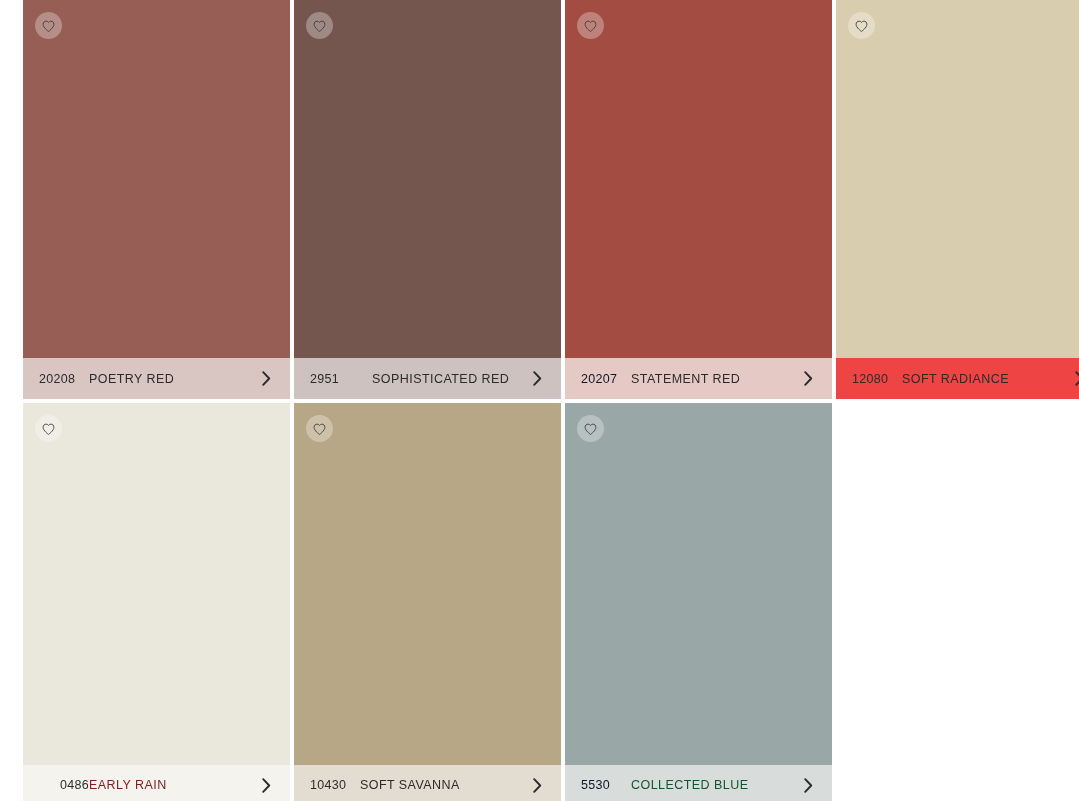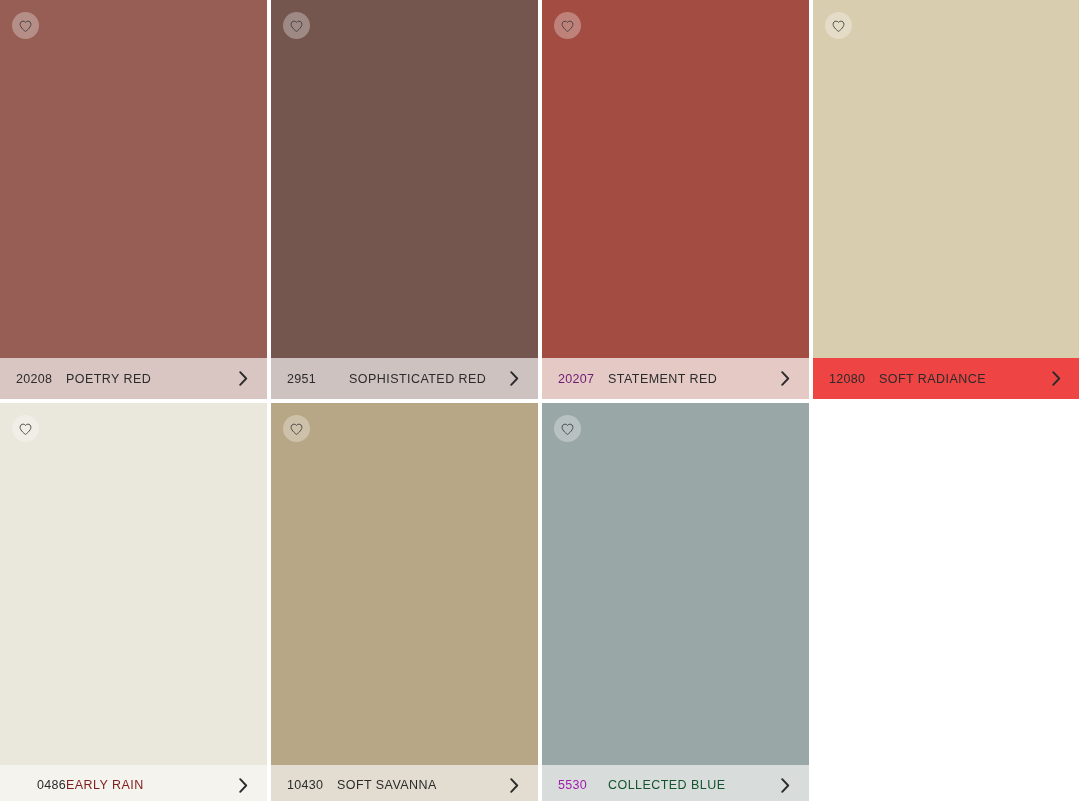--- a/index.html
+++ b/index.html
@@ -13,20 +13,21 @@
   }
   .grid {
     display: grid;
     grid-template-columns: repeat(4, 267px);
     grid-template-rows: 399px 402px;
     column-gap: 4px;
     row-gap: 4px;
     width: 912px;
     height: 801px;
     background: #ffffff;
+    padding-left: 23px;
   }
   .tile {
     position: relative;
     display: flex;
     flex-direction: column;
     overflow: hidden;
   }
   .tile.empty { background: #ffffff; }
   .swatch {
     flex: 1 1 auto;
@@ -137,21 +138,21 @@
     <div class="swatch" style="background-color: rgb(163, 77, 66);">
       <button class="fav-btn" aria-label="favorite">
         <span>
           <svg width="13" height="12" viewBox="0 0 24 22">
               <path d="M12 21 C12 21 2 14.2 2 7.8 C2 4.3 4.6 2 7.6 2 C9.7 2 11.3 3.2 12 4.6 C12.7 3.2 14.3 2 16.4 2 C19.4 2 22 4.3 22 7.8 C22 14.2 12 21 12 21 Z" fill="none" stroke="#3a3a3a" stroke-width="1.6"></path>
             </svg>
         </span>
       </button>
     </div>
     <div class="label-bar" style="background-color: rgb(228, 201, 197);">
-      <span class="code" style="color: #701a75;">20207</span>
+      <span class="code" style="color: #0f172a;">20207</span>
       <span class="name" style="color: rgb(43, 43, 43);">STATEMENT RED</span>
       <span class="chev">
         <svg width="9" height="15" viewBox="0 0 9 15">
             <path d="M1.2 1.2 L7.2 7.5 L1.2 13.8" fill="none" stroke="#2b2b2b" stroke-width="1.9" stroke-linecap="round" stroke-linejoin="round"></path>
           </svg>
       </span>
     </div>
   </div>
 
   <div class="tile">
@@ -221,21 +222,21 @@
     <div class="swatch" style="background-color: rgb(154, 167, 167);">
       <button class="fav-btn" aria-label="favorite">
         <span>
           <svg width="13" height="12" viewBox="0 0 24 22">
               <path d="M12 21 C12 21 2 14.2 2 7.8 C2 4.3 4.6 2 7.6 2 C9.7 2 11.3 3.2 12 4.6 C12.7 3.2 14.3 2 16.4 2 C19.4 2 22 4.3 22 7.8 C22 14.2 12 21 12 21 Z" fill="none" stroke="#3a3a3a" stroke-width="1.6"></path>
             </svg>
         </span>
       </button>
     </div>
     <div class="label-bar" style="background-color: rgb(216, 220, 219);">
-      <span class="code" style="color: #a21caf;">5530</span>
+      <span class="code" style="color: #0f172a;">5530</span>
       <span class="name" style="color: #14532d;">COLLECTED BLUE</span>
       <span class="chev">
         <svg width="9" height="15" viewBox="0 0 9 15">
             <path d="M1.2 1.2 L7.2 7.5 L1.2 13.8" fill="none" stroke="#2b2b2b" stroke-width="1.9" stroke-linecap="round" stroke-linejoin="round"></path>
           </svg>
       </span>
     </div>
   </div>
 
   <div class="tile empty"></div>

